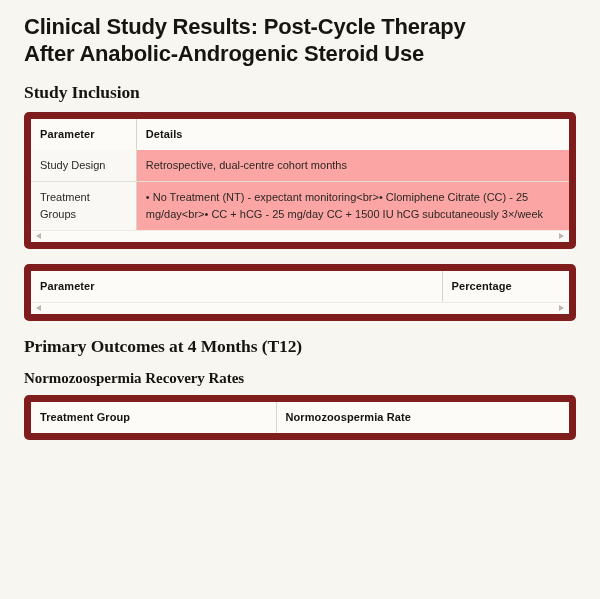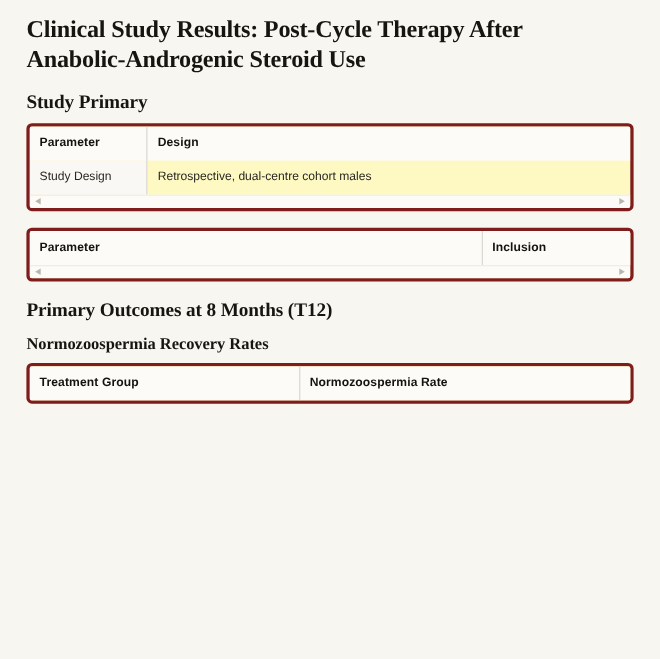--- a/index.html
+++ b/index.html
@@ -15,21 +15,21 @@
     -webkit-font-smoothing: antialiased;
   }
 
   .page {
     padding: 14px 24px 0 24px;
     box-sizing: border-box;
     width: 600px;
   }
 
   h1.doc-title {
-    font-family: Liberation Serif, serif;
+    font-family: Liberation Sans, sans-serif;
     font-weight: bold;
     font-size: 22px;
     line-height: 1.22;
     color: #16150f;
     margin: 0 0 14px 0;
     letter-spacing: -0.2px;
     max-width: 470px;
   }
 
   h2.section-title {
@@ -54,23 +54,23 @@
 
   .section {
     margin-bottom: 15px;
   }
   .section.tight {
     margin-bottom: 13px;
   }
 
   
   .table-wrap {
-    border: 3px solid #7f1d1d;
+    border: 7px solid #7f1d1d;
     border-radius: 5px;
-    background: #fef9c3;
+    background: #fca5a5;
     overflow: hidden;
     position: relative;
     box-sizing: border-box;
   }
 
   table.data-table {
     width: 100%;
     border-collapse: collapse;
     table-layout: fixed;
     background: transparent;
@@ -152,38 +152,42 @@
   .c2-c { width: 307px; }
 </style>
 </head>
 <body>
 
 <div class="page">
 
   <h1 class="doc-title">Clinical Study Results: Post-Cycle Therapy After Anabolic-Androgenic Steroid Use</h1>
 
   <div class="section">
-    <h2 class="section-title">Study Primary</h2>
+    <h2 class="section-title">Study Inclusion</h2>
 
     <div class="table-wrap">
       <table class="data-table">
         <colgroup>
             <col class="c1-a">
             <col class="c2-a">
           </colgroup>
         <thead>
           <tr>
             <th>Parameter</th>
-            <th>Design</th>
+            <th>Details</th>
           </tr>
         </thead>
         <tbody>
           <tr>
             <td class="row-label">Study Design</td>
-            <td>Retrospective, dual-centre cohort males</td>
+            <td>Retrospective, dual-centre cohort months</td>
+          </tr>
+          <tr>
+            <td class="row-label">Treatment Groups</td>
+            <td>• No Treatment (NT) - expectant monitoring&lt;br&gt;• Clomiphene Citrate (CC) - 25 mg/day&lt;br&gt;• CC + hCG - 25 mg/day CC + 1500 IU hCG subcutaneously 3×/week</td>
           </tr>
         </tbody>
       </table>
       <div class="scroll-strip">
         <span class="scroll-arrow left"></span>
         <span class="scroll-arrow right"></span>
       </div>
     </div>
   </div>
 
@@ -191,35 +195,35 @@
 
     <div class="table-wrap">
       <table class="data-table">
         <colgroup>
             <col class="c1-b">
             <col class="c2-b">
           </colgroup>
         <thead>
           <tr>
             <th>Parameter</th>
-            <th>Inclusion</th>
+            <th>Percentage</th>
           </tr>
         </thead>
         <tbody>
         </tbody>
       </table>
       <div class="scroll-strip">
         <span class="scroll-arrow left"></span>
         <span class="scroll-arrow right"></span>
       </div>
     </div>
   </div>
 
   <div class="section tight">
-    <h2 class="section-title">Primary Outcomes at 8 Months (T12)</h2>
+    <h2 class="section-title">Primary Outcomes at 4 Months (T12)</h2>
     <h3 class="subsection-title">Normozoospermia Recovery Rates</h3>
 
     <div class="table-wrap">
       <table class="data-table">
         <colgroup>
             <col class="c1-c">
             <col class="c2-c">
           </colgroup>
         <thead>
           <tr>

